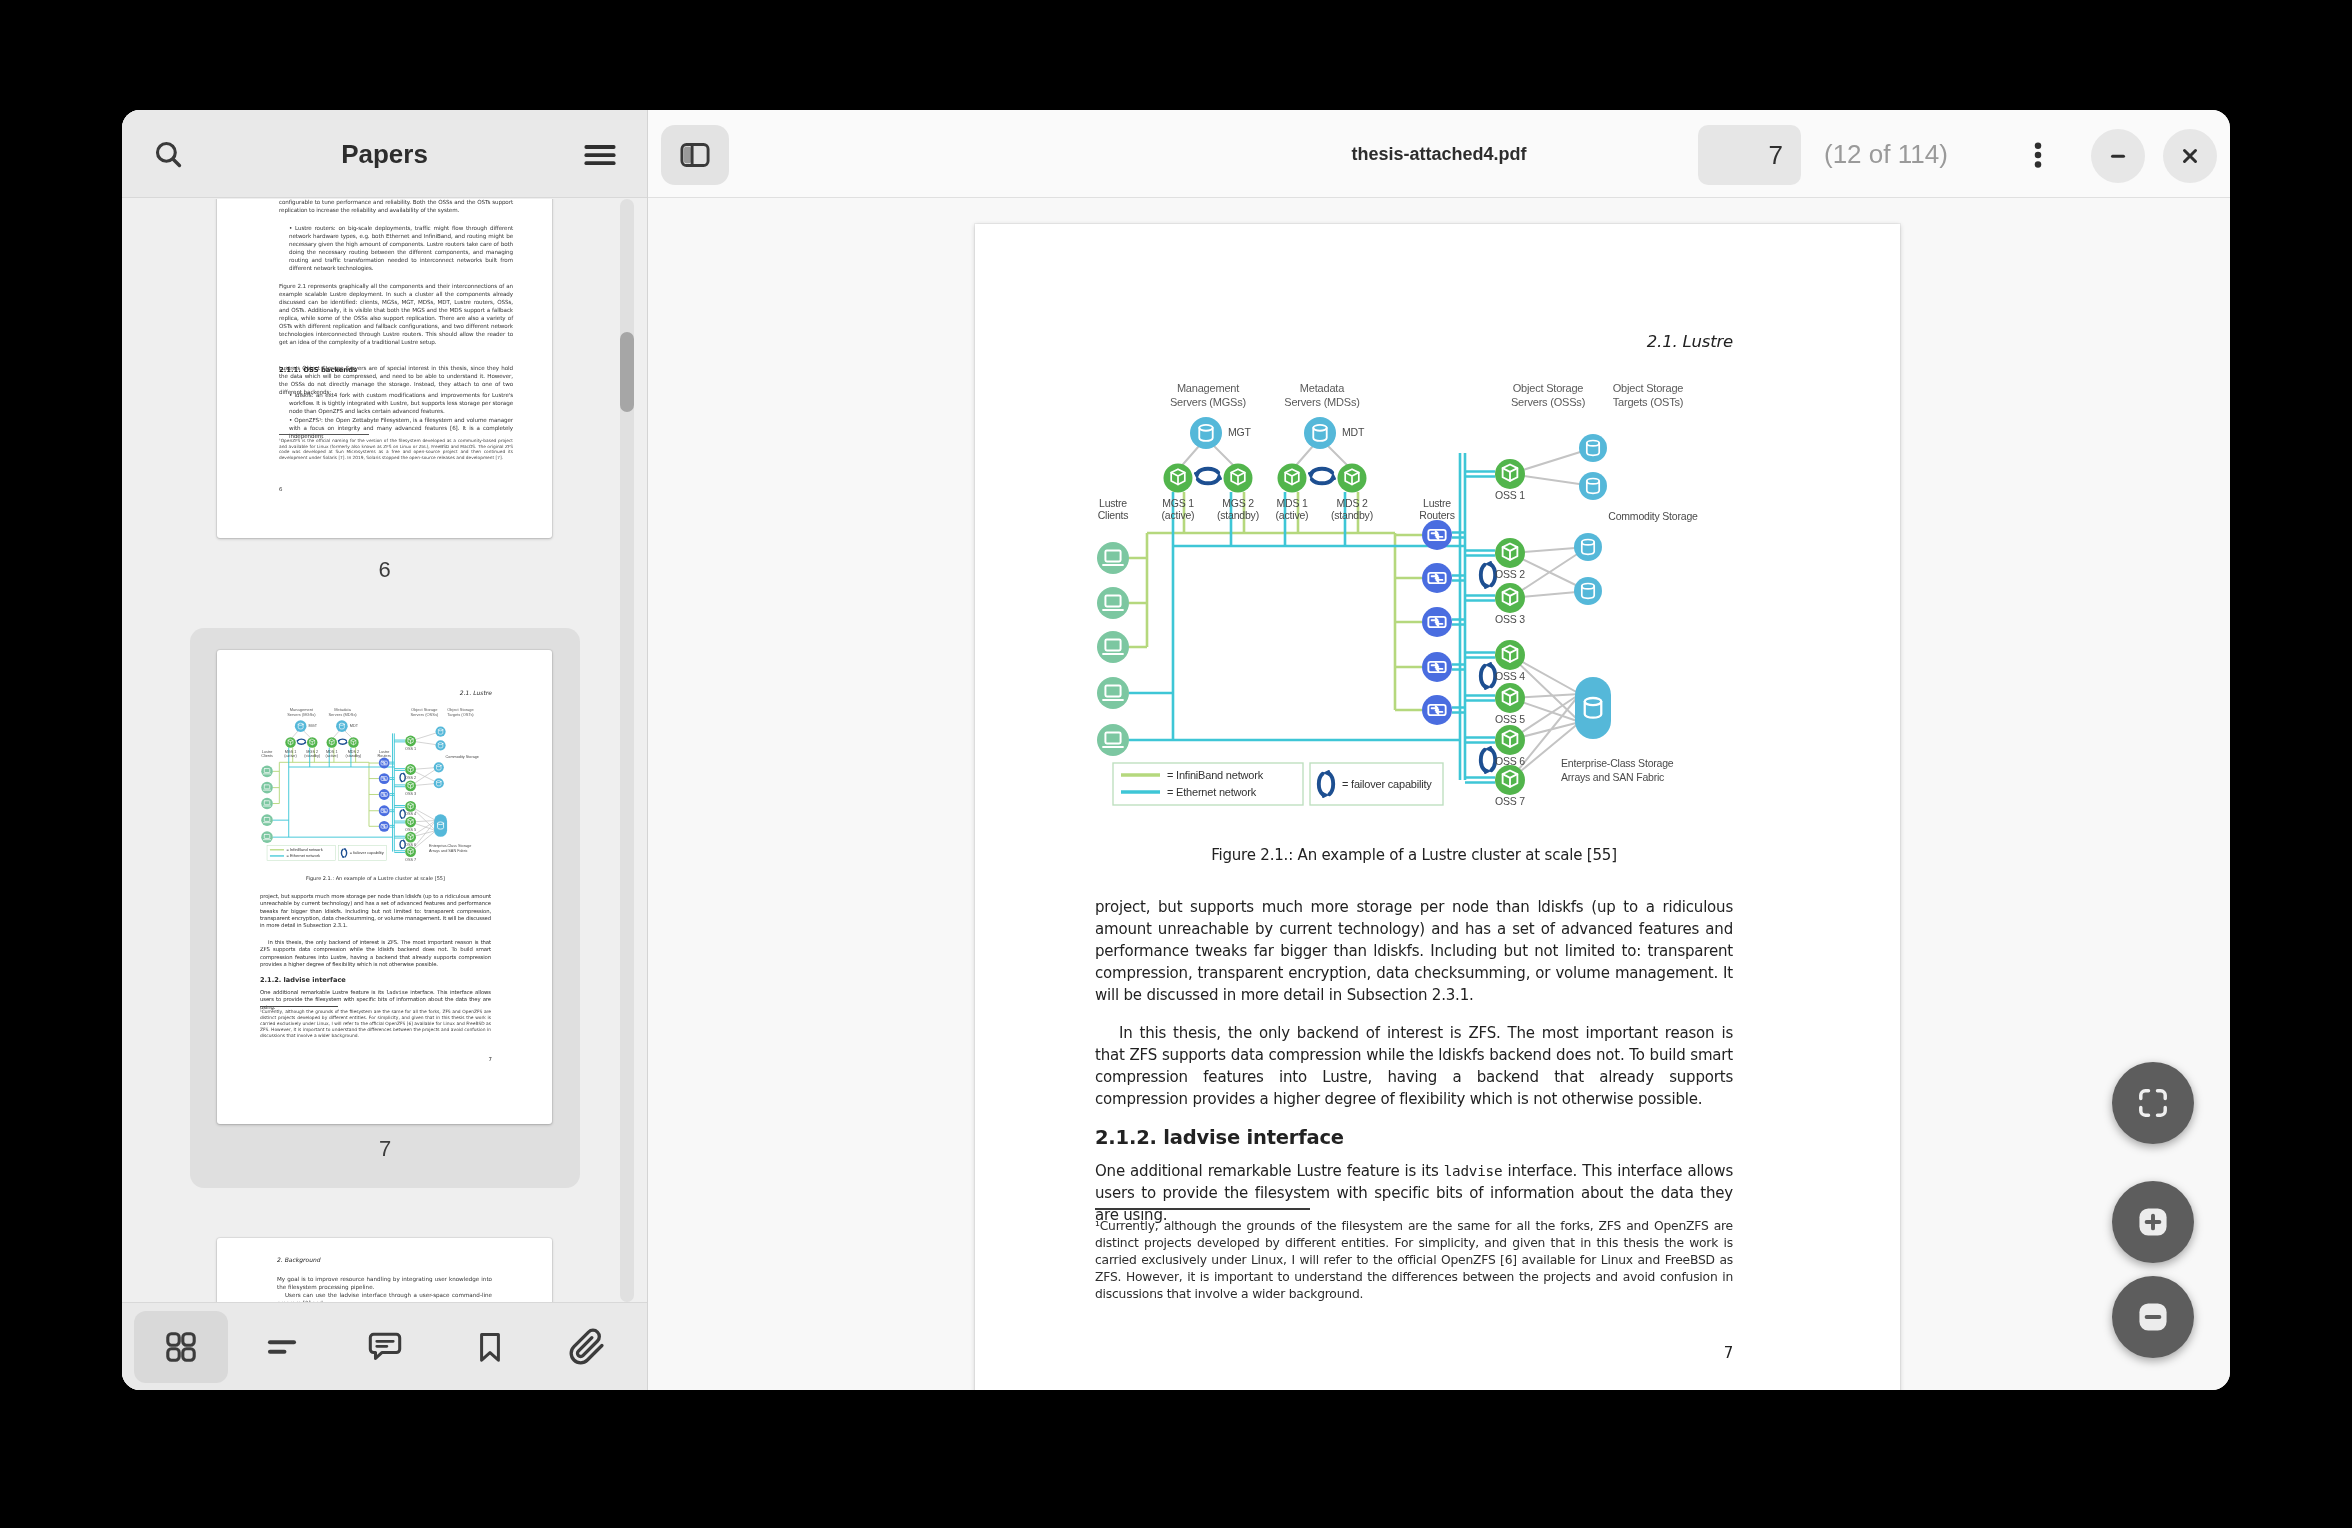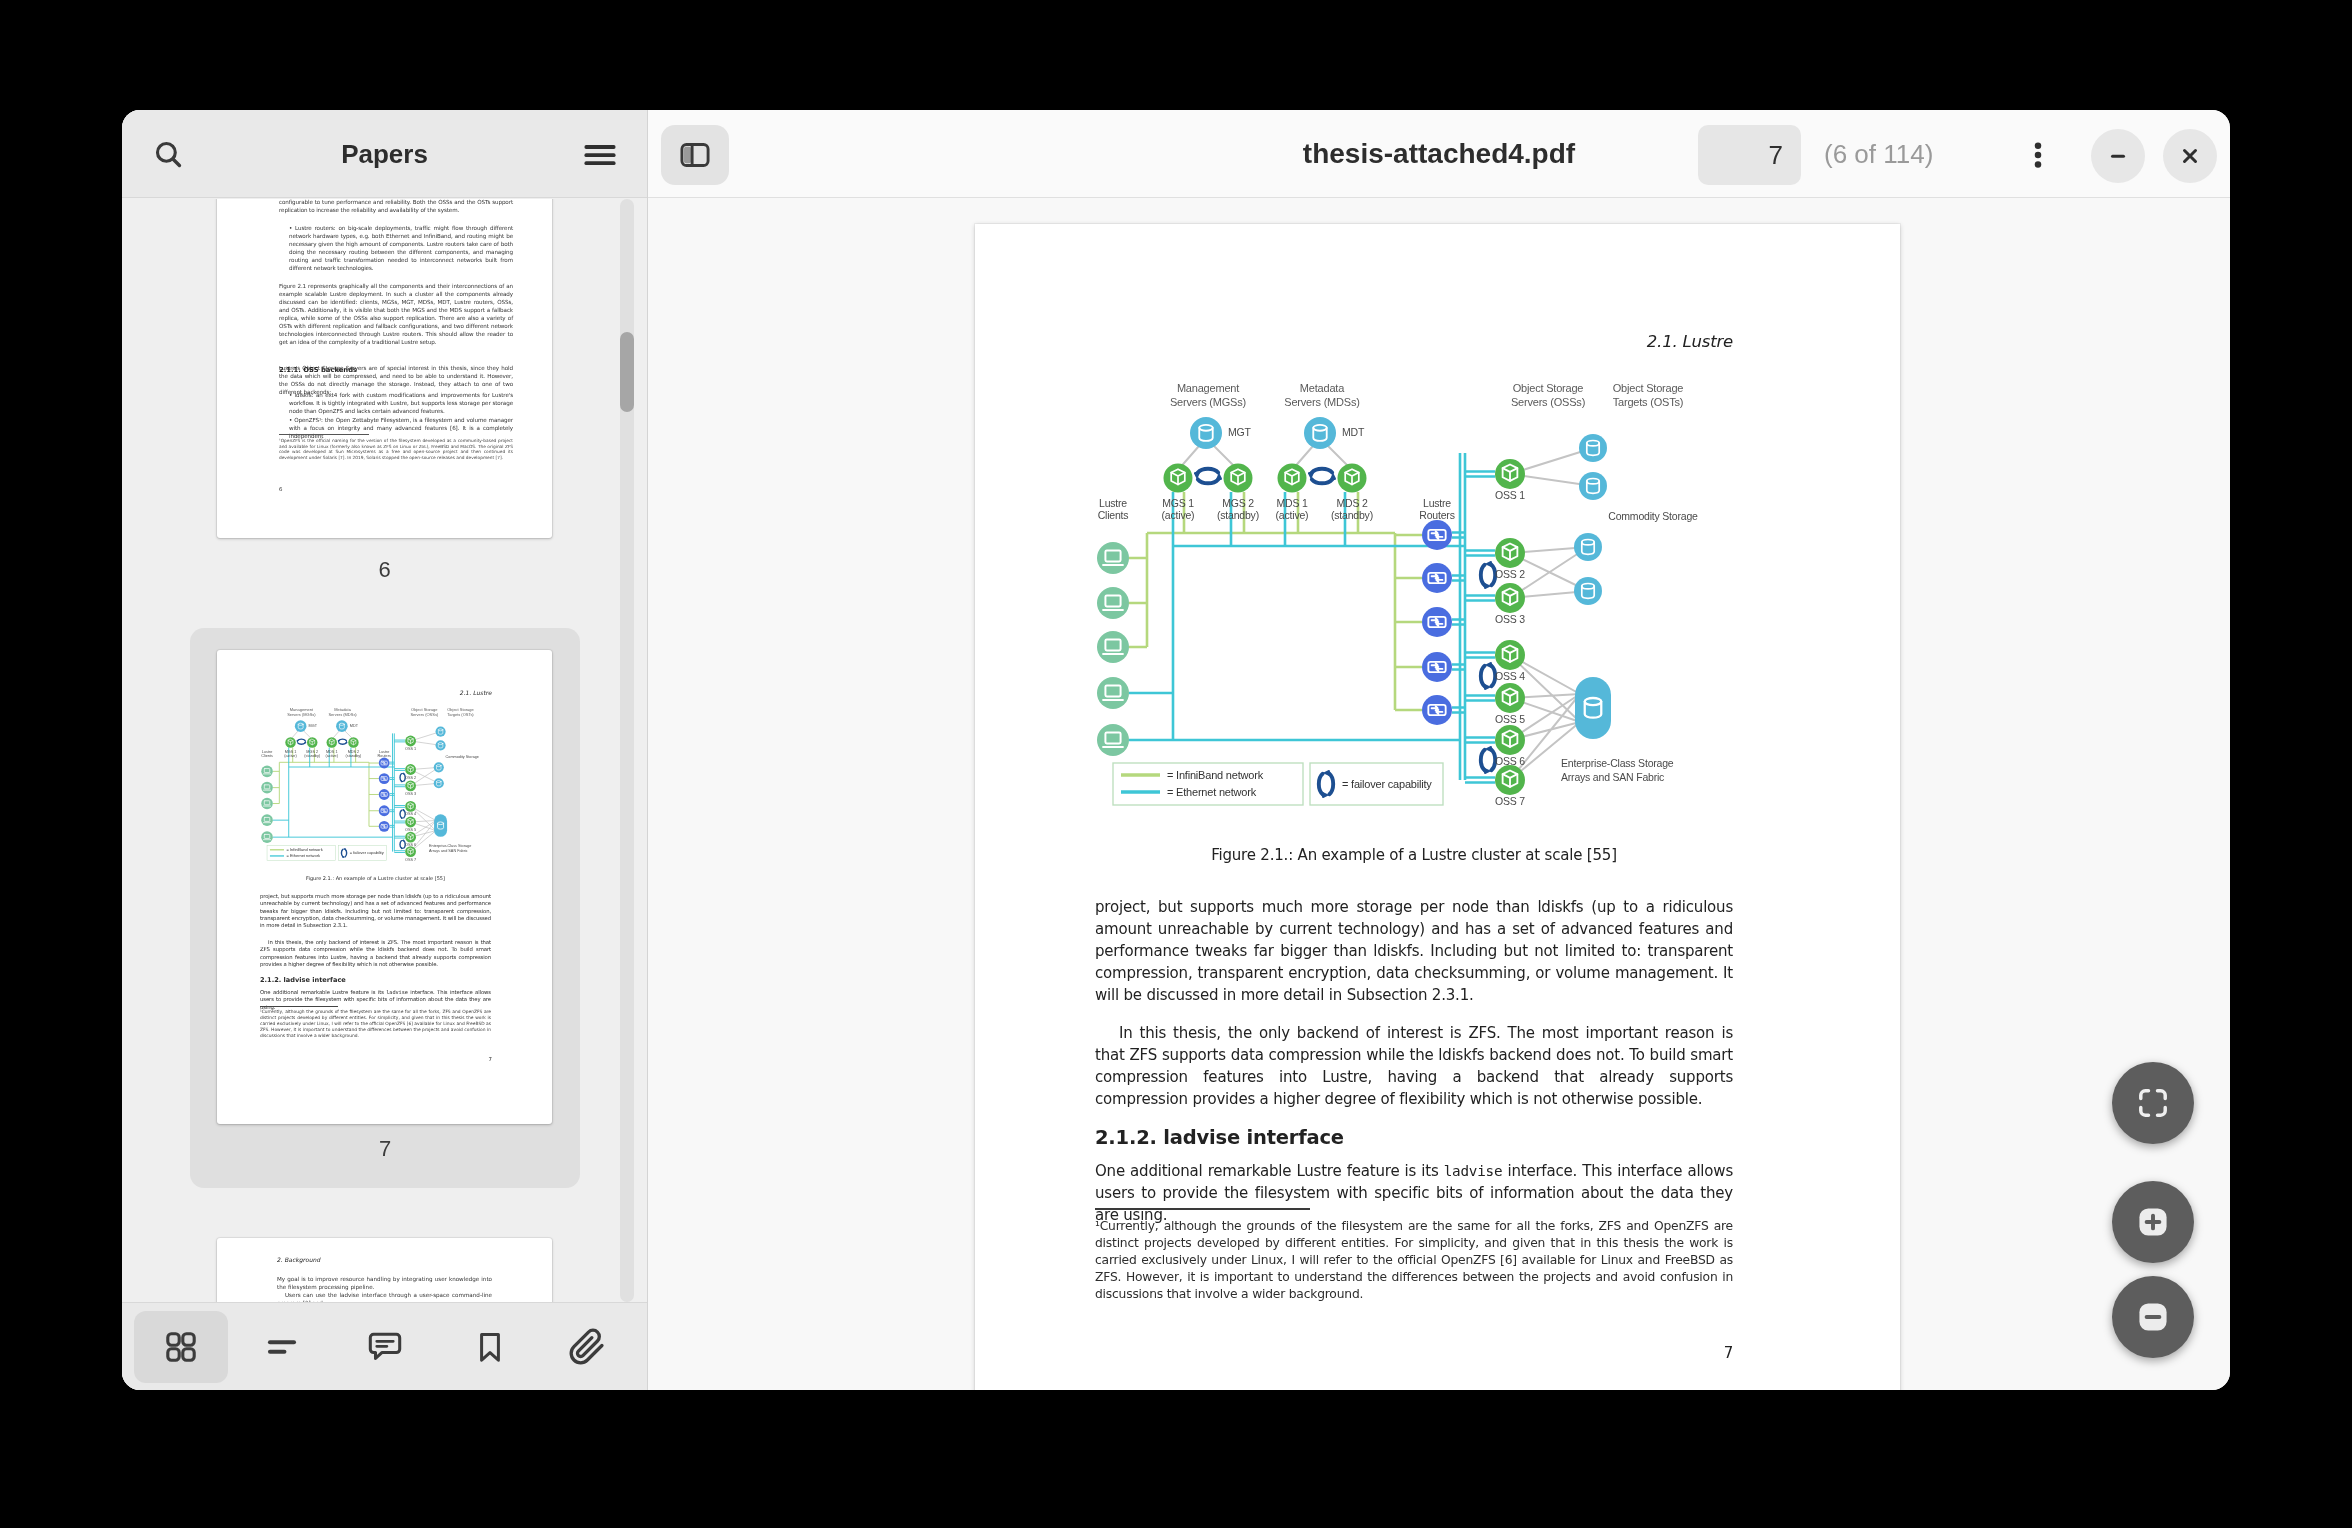--- a/index.html
+++ b/index.html
@@ -67,21 +67,21 @@
   .mini.fn { left:43px; width:231px; top:359px; font-size:4.4px; line-height:5.9px; text-align:justify; color:#3a3a3a; }
   .mini.pn { right:60px; top:406px; font-size:5.4px; }
   .mini-code { font-family:"DejaVu Sans Mono", monospace; }
 
   
   .main { position:absolute; left:525px; top:0; right:0; height:100%; border-left:1px solid #d4d4d4; }
   .main-header { position:absolute; left:0; top:0; right:0; height:88px; background:#fafafa;
                  border-bottom:1px solid #e0e0e0; z-index:5; }
   .toggle-btn { left:13px; top:15px; width:68px; height:60px; background:#e3e3e3; border-radius:14px; }
   .doc-title { position:absolute; left:0; right:0; top:0; height:88px; line-height:88px;
-               text-align:center; font-size:28px; font-weight:700; color:#2d2d2d; }
+               text-align:center; font-size:18px; font-weight:700; color:#2d2d2d; }
   .page-entry { position:absolute; left:1050px; top:15px; width:103px; height:60px; background:#e6e6e6;
                 border:none; border-radius:10px; font-size:26px; color:#2f2f2f; text-align:right;
                 padding-right:18px; font-family:"Liberation Sans",sans-serif; }
   .page-count { position:absolute; left:1176px; top:0; height:88px; line-height:88px;
                 font-size:26px; color:#9a9a9a; }
   .kebab-btn { left:1366px; top:21px; width:48px; height:48px; }
   .win-btn { position:absolute; top:19px; width:54px; height:54px; border-radius:50%;
              background:#e7e7e7; border:none; display:flex; align-items:center; justify-content:center; cursor:pointer; }
   .min-btn { left:1443px; }
   .close-btn { left:1515px; }
@@ -231,21 +231,21 @@
     <div class="main-header">
       <button class="icon-btn toggle-btn">
         <svg class="ui-ico" width="34" height="34" viewBox="0 0 26 26">
           <rect x="3" y="5" width="20" height="16" rx="3.5" fill="none" stroke="#3a3a3a" stroke-width="2.2"></rect>
           <rect x="4.6" y="6.6" width="5.4" height="12.8" rx="1.6" fill="#9a9a9a"></rect>
           <line x1="10.8" y1="5" x2="10.8" y2="21" stroke="#3a3a3a" stroke-width="2.2"></line>
         </svg>
       </button>
       <div class="doc-title">thesis-attached4.pdf</div>
       <input class="page-entry" value="7" style="">
-      <div class="page-count">(6 of 114)</div>
+      <div class="page-count">(12 of 114)</div>
       <button class="icon-btn kebab-btn">
         <svg class="ui-ico" width="30" height="30" viewBox="0 0 24 24">
           <circle cx="12" cy="4.5" r="2.6" fill="#2f2f2f"></circle>
           <circle cx="12" cy="12" r="2.6" fill="#2f2f2f"></circle>
           <circle cx="12" cy="19.5" r="2.6" fill="#2f2f2f"></circle>
         </svg>
       </button>
       <button class="win-btn min-btn">
         <svg class="ui-ico" width="28" height="28" viewBox="0 0 28 28">
           <rect x="7" y="12.8" width="14" height="3" rx="1.5" fill="#2f2f2f"></rect>

